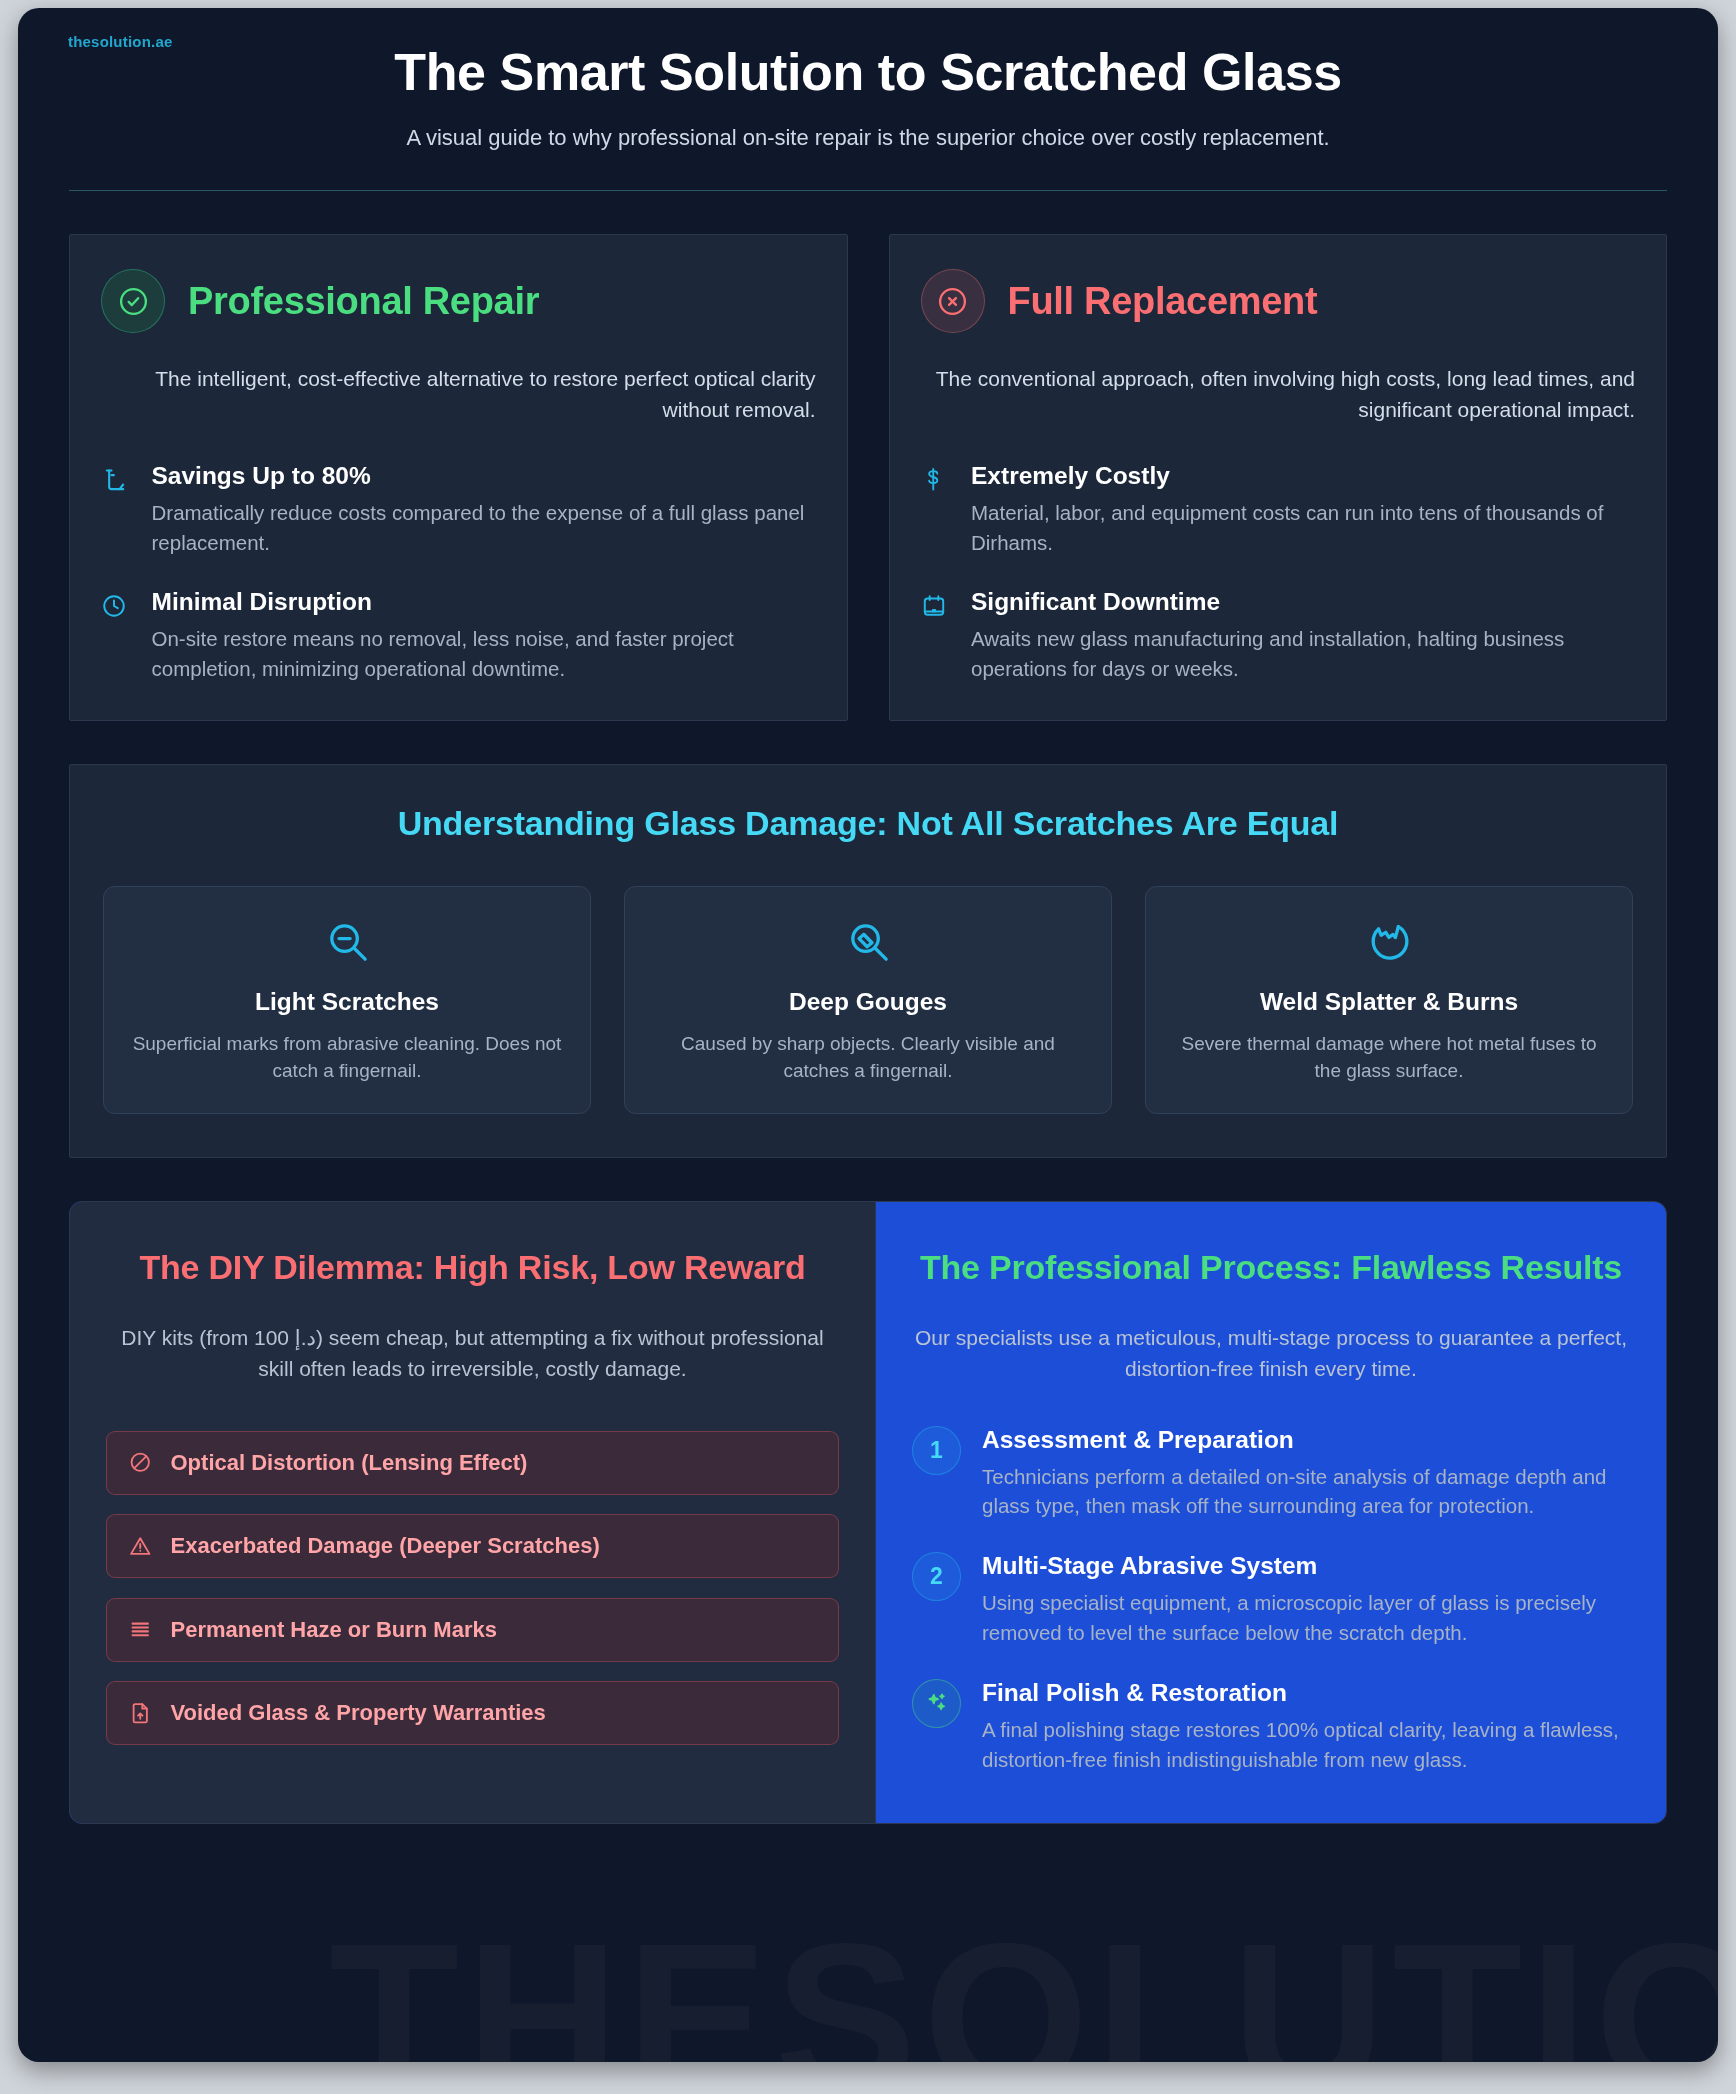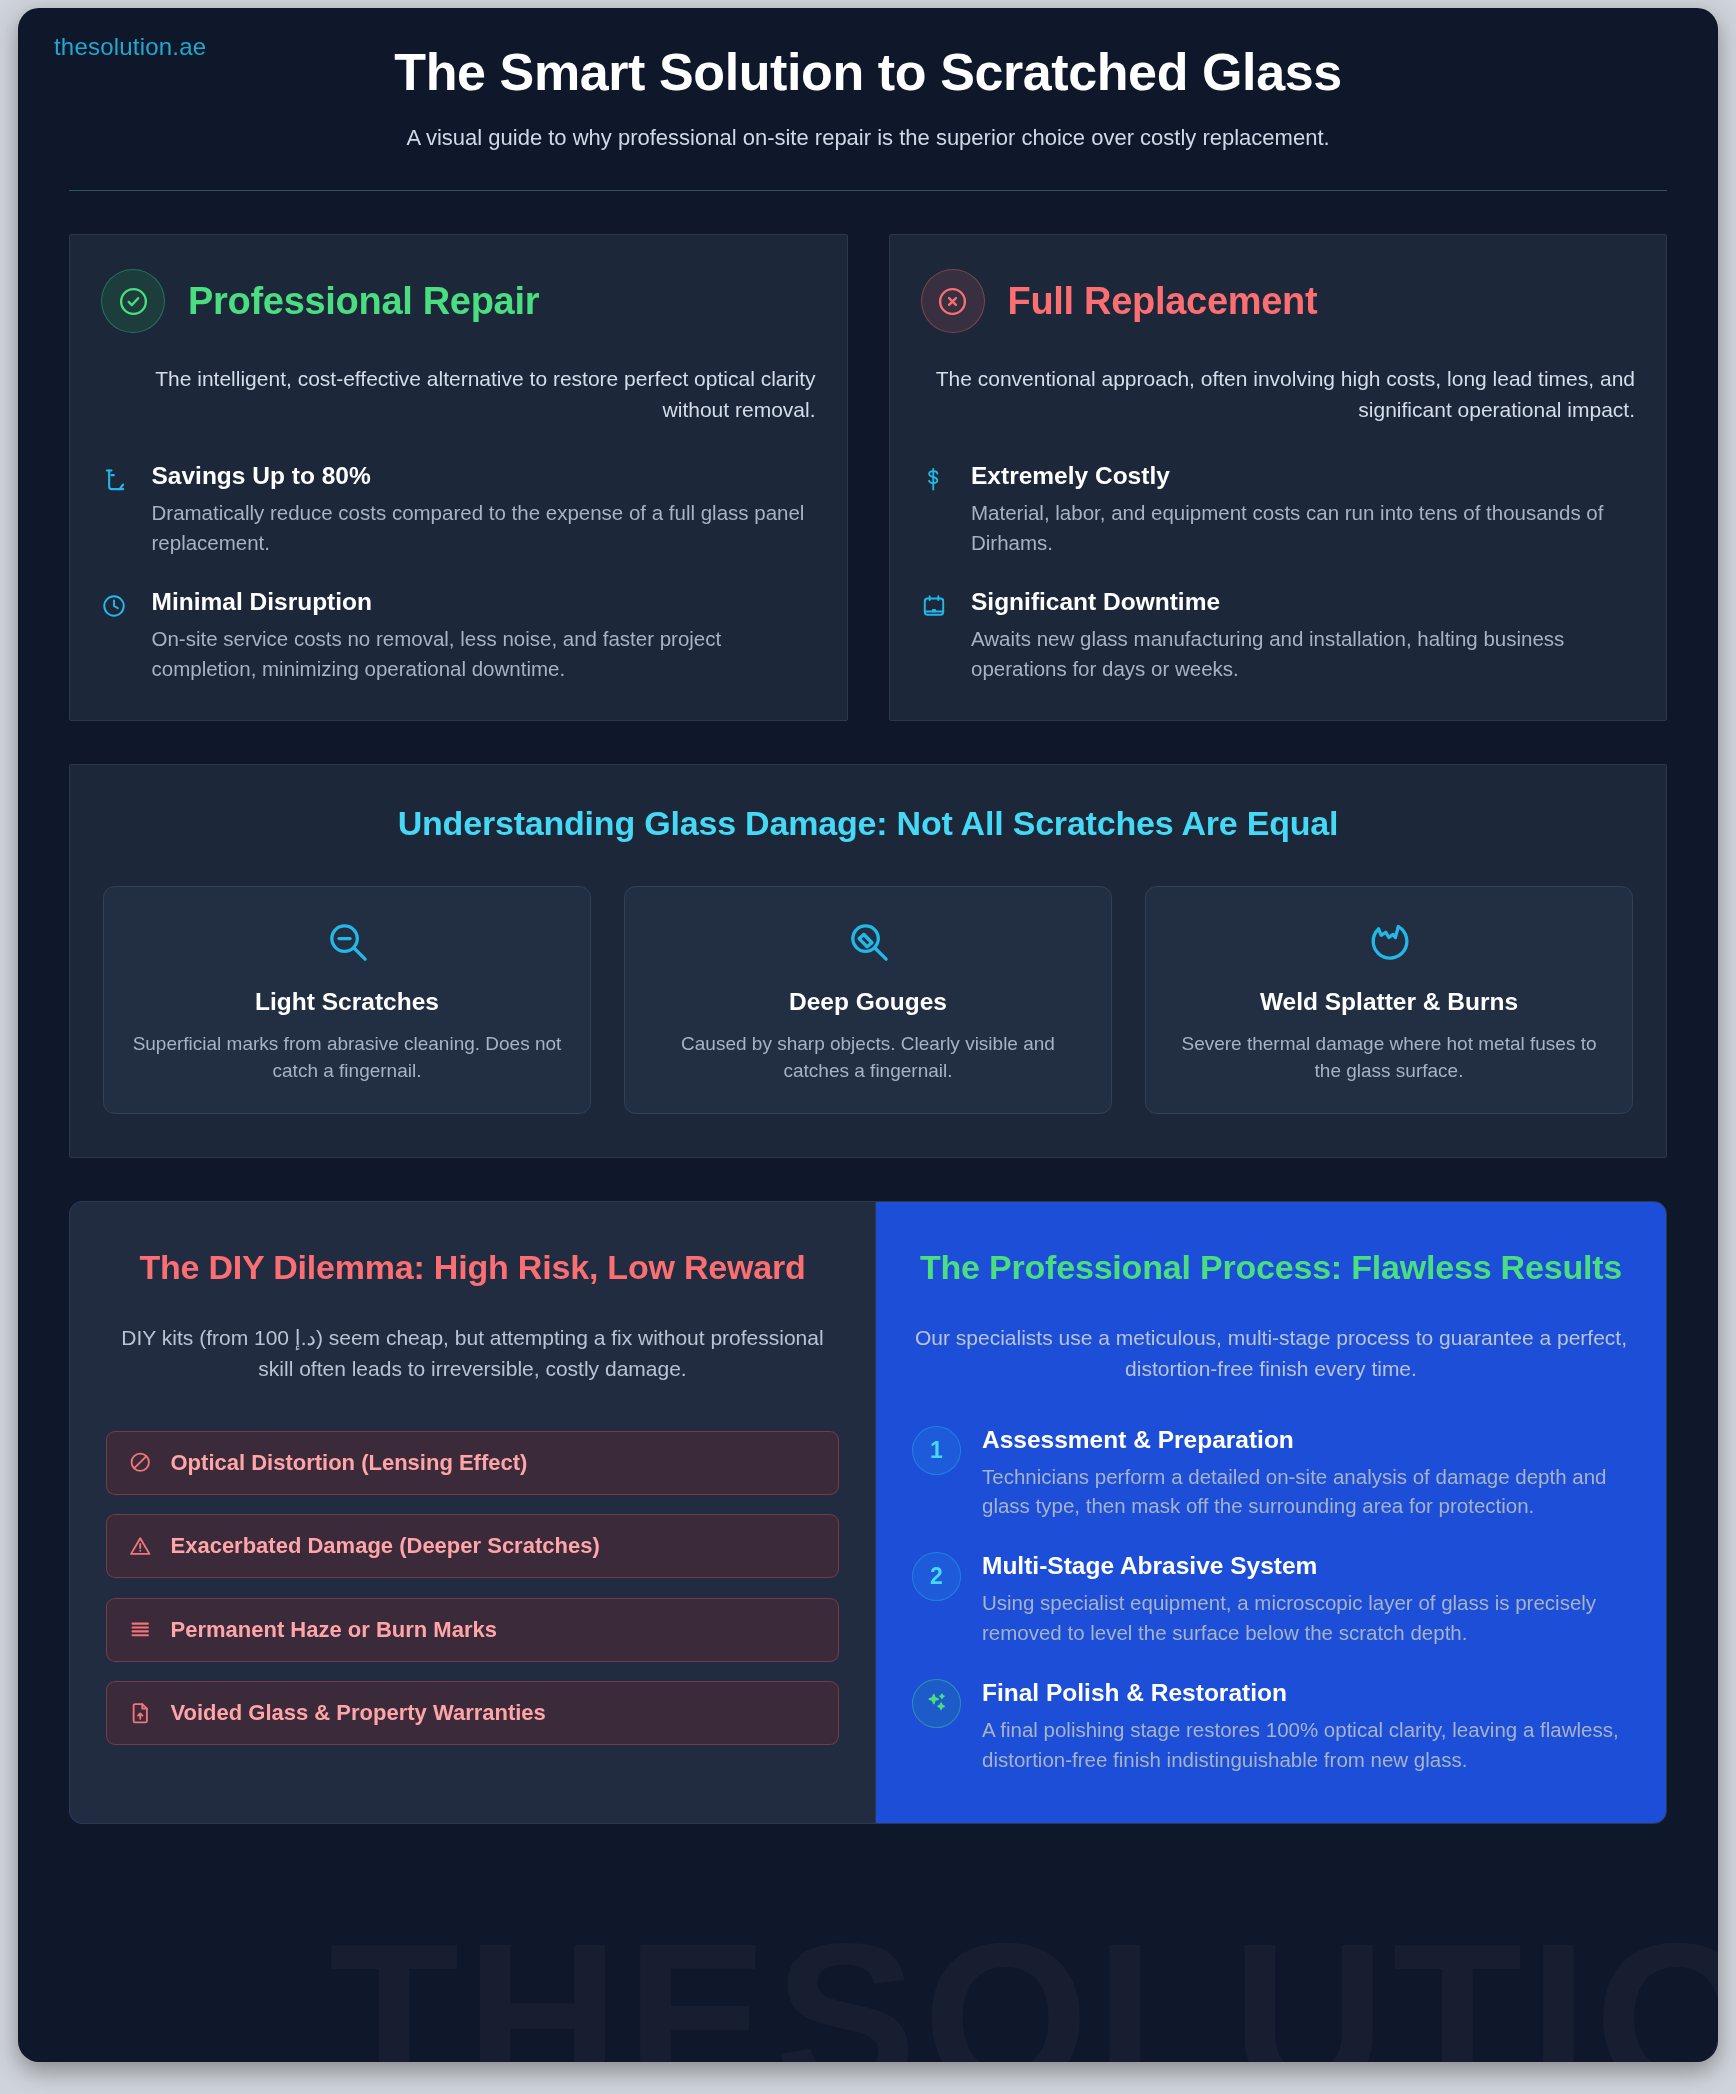--- a/index.html
+++ b/index.html
@@ -43,23 +43,23 @@
     white-space: nowrap;
     pointer-events: none;
     user-select: none;
     font-family: "Liberation Sans", sans-serif;
   }
 
   
   .brand {
     position: absolute;
     top: 24.5px;
-    left: 36px;
-    font-size: 24px;
-    font-weight: 400;
+    left: 50px;
+    font-size: 15px;
+    font-weight: 700;
     color: #22a7cf;
     letter-spacing: 0.2px;
   }
   .header { padding-top: 34px; text-align: center; }
   .header h1 {
     font-size: 52px;
     font-weight: 800;
     color: #ffffff;
     letter-spacing: -0.4px;
     line-height: 1.18;
@@ -292,21 +292,21 @@
 
           <div class="feat">
             <div class="feat-ico">
               <svg width="26" height="26" viewBox="0 0 24 24" fill="none" stroke="currentColor" stroke-width="1.8" stroke-linecap="round" stroke-linejoin="round">
                 <circle cx="12" cy="12" r="9"></circle>
                 <path d="M12 7v5l3.5 2"></path>
               </svg>
             </div>
             <div>
               <div class="feat-title">Minimal Disruption</div>
-              <div class="feat-desc">On-site service costs no removal, less noise, and faster project completion, minimizing operational downtime.</div>
+              <div class="feat-desc">On-site restore means no removal, less noise, and faster project completion, minimizing operational downtime.</div>
             </div>
           </div>
         </div>
       </div>
 
       <div class="card">
         <div class="card-head">
           <div class="badge red">
             <svg width="33" height="33" viewBox="0 0 24 24" fill="none" stroke="#fb6f72" stroke-width="1.7" stroke-linecap="round" stroke-linejoin="round">
               <circle cx="12" cy="12" r="9"></circle>

